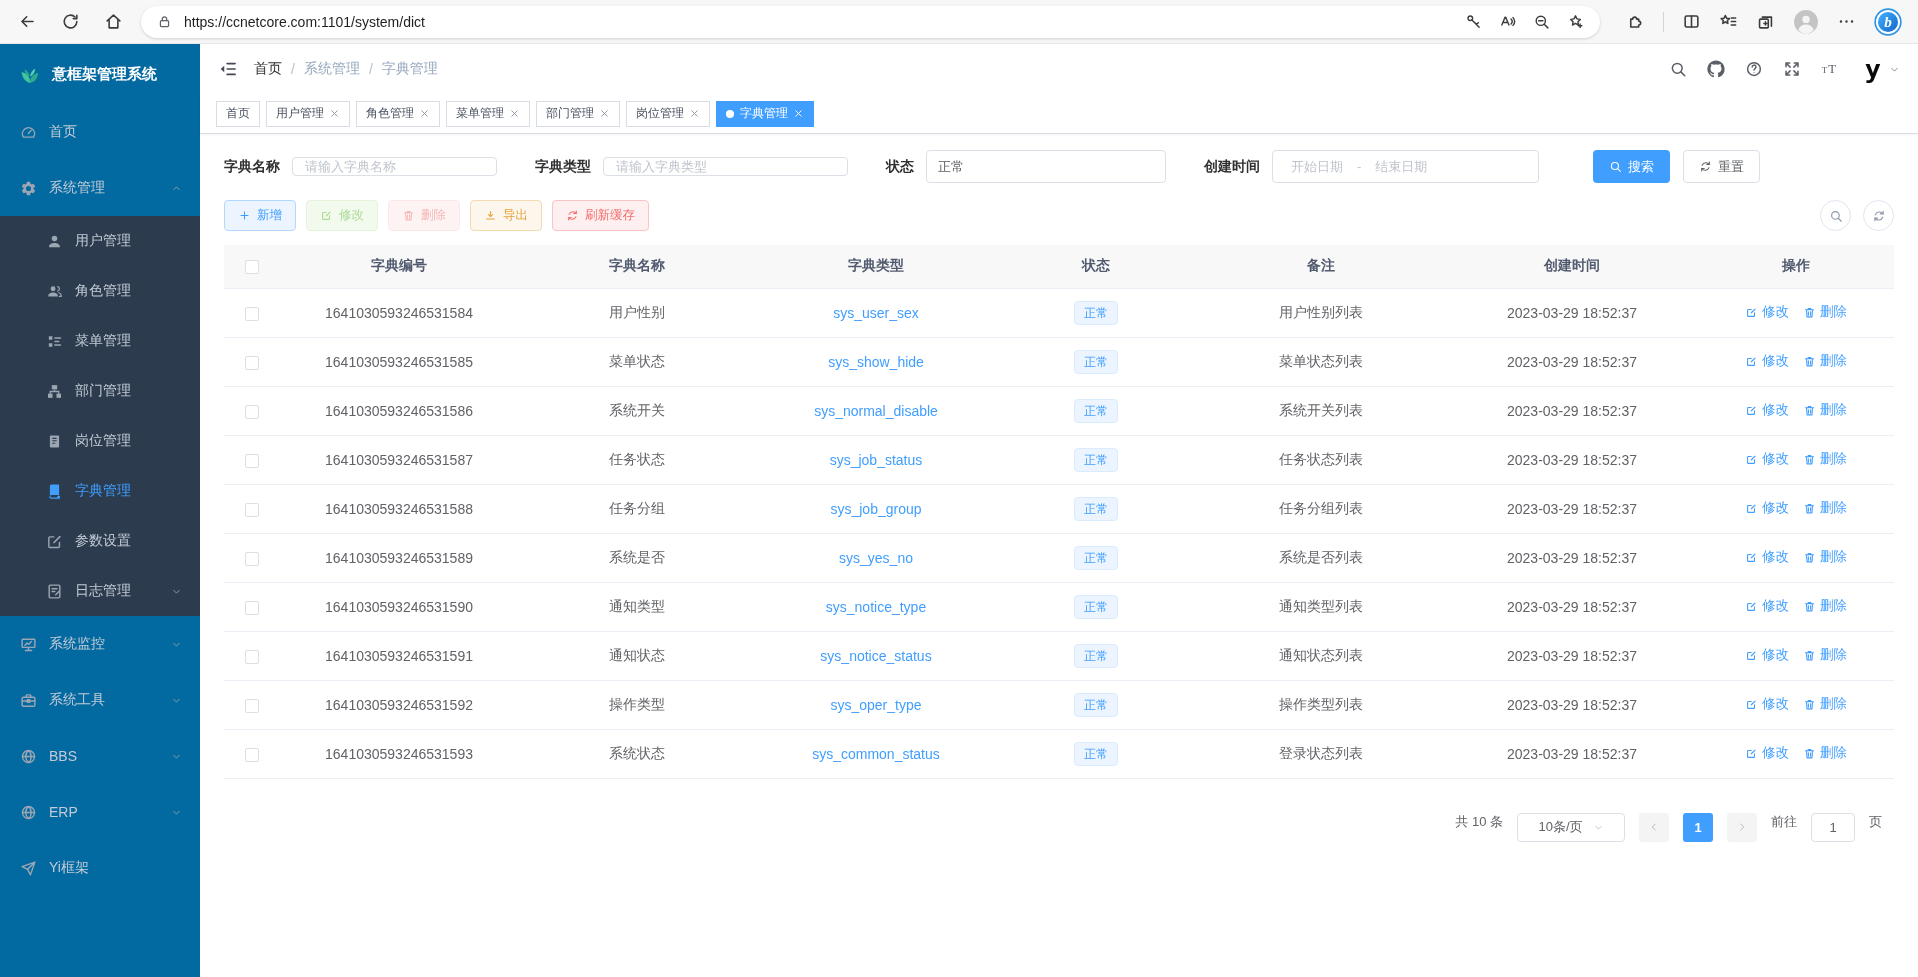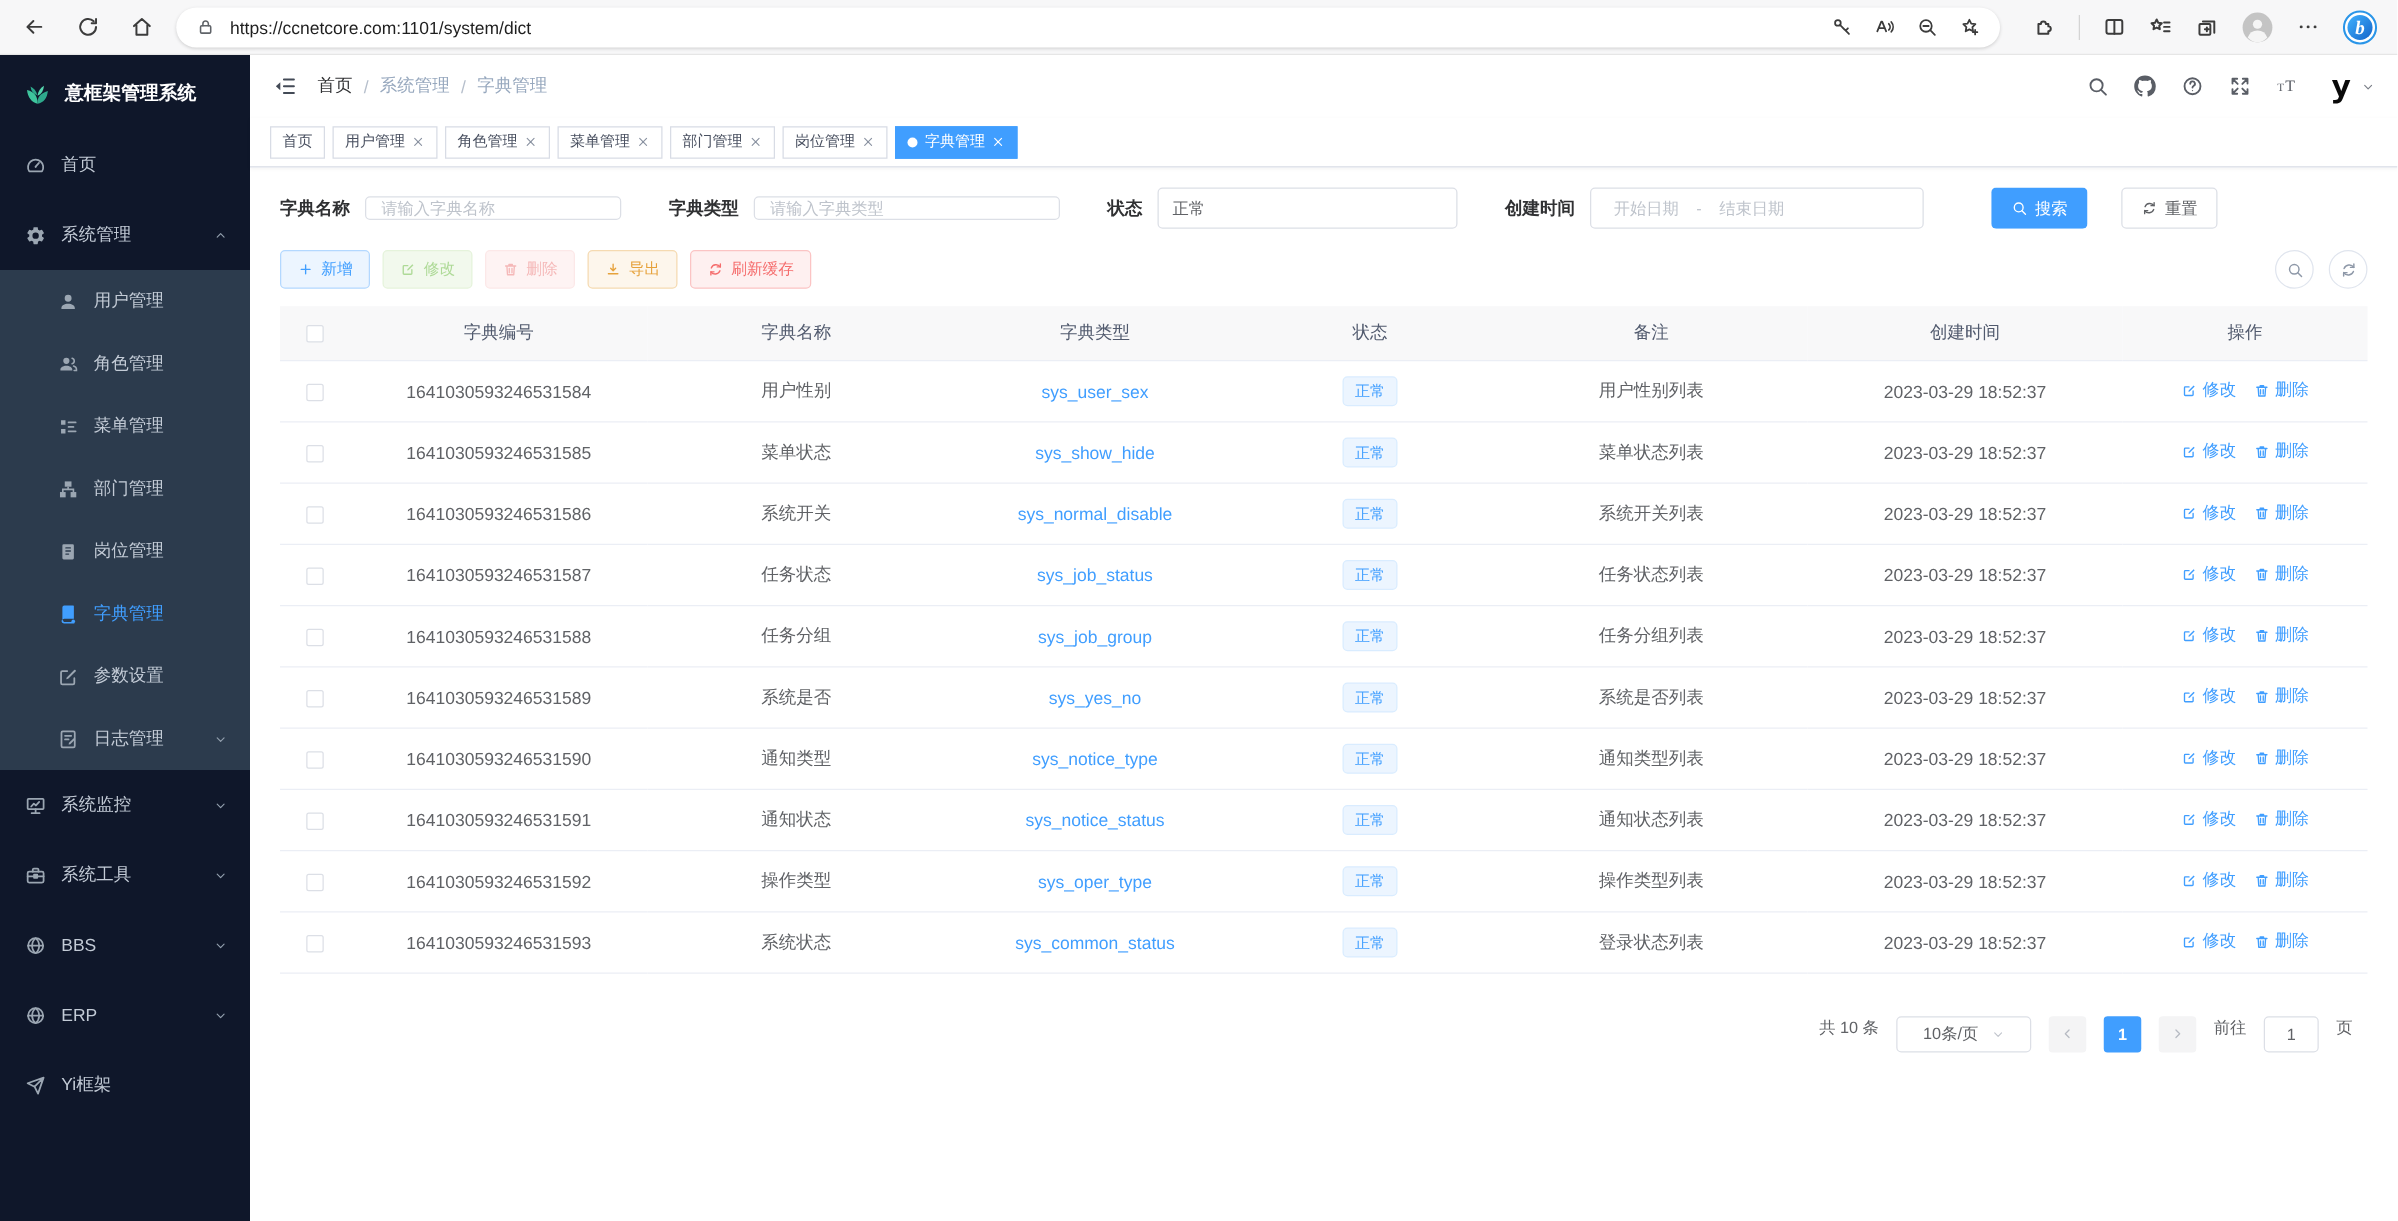--- a/index.html
+++ b/index.html
@@ -17,21 +17,21 @@
   .url-text{font-size:14px;color:#1f1f1f;flex:1;white-space:nowrap;overflow:hidden}
   .pill-actions{display:flex;align-items:center;gap:17px;color:#444}
   .pill-actions .tb-btn svg{width:17px;height:17px}
   .browser-right{display:flex;align-items:center;gap:18px;padding:0 16px}
   .divider{width:1px;height:20px;background:#d4d4d4}
   .avatar svg{width:26px;height:26px}
   .bing svg{width:28px;height:28px}
 
   
   .app{display:flex;height:933px}
-  .sidebar{width:200px;background:#0f172a;flex:none;overflow:hidden}
+  .sidebar{width:200px;background:#0369a1;flex:none;overflow:hidden}
   .logo{height:60px;display:flex;align-items:center;gap:10px;padding-left:18px;color:#fff;font-size:15px;font-weight:700}
   .logo .leaf svg{width:24px;height:24px}
   .side-item{height:56px;display:flex;align-items:center;padding:0 18px 0 20px;color:#c3cbd6;font-size:14px;cursor:pointer;white-space:nowrap}
   .side-item .ic{width:17px;height:17px;margin-right:12px;color:#9ba6b2;flex:none}
   .side-item .ic svg{width:17px;height:17px}
   .side-sub{background:#2c3b4d}
   .side-sub .side-item{height:50px;padding-left:46px}
   .side-item.active{color:#409eff}
   .side-item.active .ic{color:#409eff}
   .side-arrow{margin-left:auto;color:#93a0ae}
@@ -70,38 +70,38 @@
   .inp{height:19px;border:1px solid #dcdfe6;border-radius:4px;padding:0 12px;font-size:13px;color:#606266;outline:none;background:#fff;font-family:inherit}
   .inp::placeholder{color:#bfc4cc}
   .w-name{width:205px}.w-type{width:245px}
   .select{width:240px;height:33px;border:1px solid #dcdfe6;border-radius:4px;display:flex;align-items:center;padding:0 11px;color:#606266;font-size:13px;background:#fff;cursor:pointer}
   .select .chev{margin-left:auto;color:#c0c4cc}
   .date-range{width:267px;height:33px;border:1px solid #dcdfe6;border-radius:4px;display:flex;align-items:center;padding:0 10px;gap:8px;font-size:13px;color:#bfc4cc;background:#fff;cursor:pointer}
   .date-range .cal{color:#c0c4cc}
   .btn{height:33px;border-radius:4px;display:inline-flex;align-items:center;gap:6px;font-size:13px;padding:0 15px;border:1px solid transparent;cursor:pointer;font-family:inherit;white-space:nowrap}
   .btn svg{width:13px;height:13px}
   .btn-search{background:#409eff;color:#fff;margin-left:54px}
-  .btn-reset{background:#fff;border-color:#dcdfe6;color:#606266;margin-left:27px}
+  .btn-reset{background:#fff;border-color:#dcdfe6;color:#606266;margin-left:13px}
 
   
   .toolbar-row{margin-top:17px;display:flex;align-items:center;gap:10px}
   .btn-sm{height:31px;padding:0 13px;font-size:12.5px}
   .btn-plain-primary{background:#ecf5ff;border-color:#b3d8ff;color:#409eff}
   .btn-plain-success.is-disabled{background:#f2f9ed;border-color:#e5f3db;color:#aeda97;cursor:not-allowed}
   .btn-plain-danger.is-disabled{background:#fef3f3;border-color:#fce8e8;color:#f5b8b8;cursor:not-allowed}
   .btn-plain-warning{background:#fdf6ec;border-color:#f5dab1;color:#e6a23c}
   .btn-plain-danger{background:#fef0f0;border-color:#fbc4c4;color:#f56c6c}
   .tool-circles{margin-left:auto;display:flex;gap:12px}
   .circle{width:31px;height:31px;border-radius:50%;border:1px solid #e0e5ee;background:#fff;display:flex;align-items:center;justify-content:center;color:#8e98a8;cursor:pointer}
   .circle svg{width:14px;height:14px}
 
   
   .table-wrap{margin-top:14px}
   table{width:100%;border-collapse:collapse;table-layout:fixed}
-  th{background:#f8f8f9;color:#515a6e;font-weight:400;font-size:14px;height:43px;border-bottom:1px solid #ebeef5;text-align:center}
+  th{background:#f8f8f9;color:#515a6e;font-weight:700;font-size:14px;height:43px;border-bottom:1px solid #ebeef5;text-align:center}
   td{height:49px;border-bottom:1px solid #ebeef5;color:#606266;font-size:14px;text-align:center;white-space:nowrap;overflow:hidden}
   .cb{display:inline-block;width:14px;height:14px;border:1px solid #dcdfe6;border-radius:2px;background:#fff;vertical-align:middle;cursor:pointer}
   .type-link{color:#409eff;text-decoration:none;cursor:pointer}
   .badge{display:inline-block;background:#ecf5ff;border:1px solid #d9ecff;color:#409eff;font-size:12px;padding:2px 9px;border-radius:4px;line-height:1.5}
   .op-link{color:#409eff;text-decoration:none;cursor:pointer;display:inline-flex;align-items:center;gap:4px;font-size:13.5px}
   .op-link svg{width:13px;height:13px}
   .op-link + .op-link{margin-left:14px}
 
   
   .pagination{display:flex;align-items:flex-start;justify-content:flex-end;gap:14px;margin-top:34px;font-size:13px;color:#606266;padding-right:12px}

